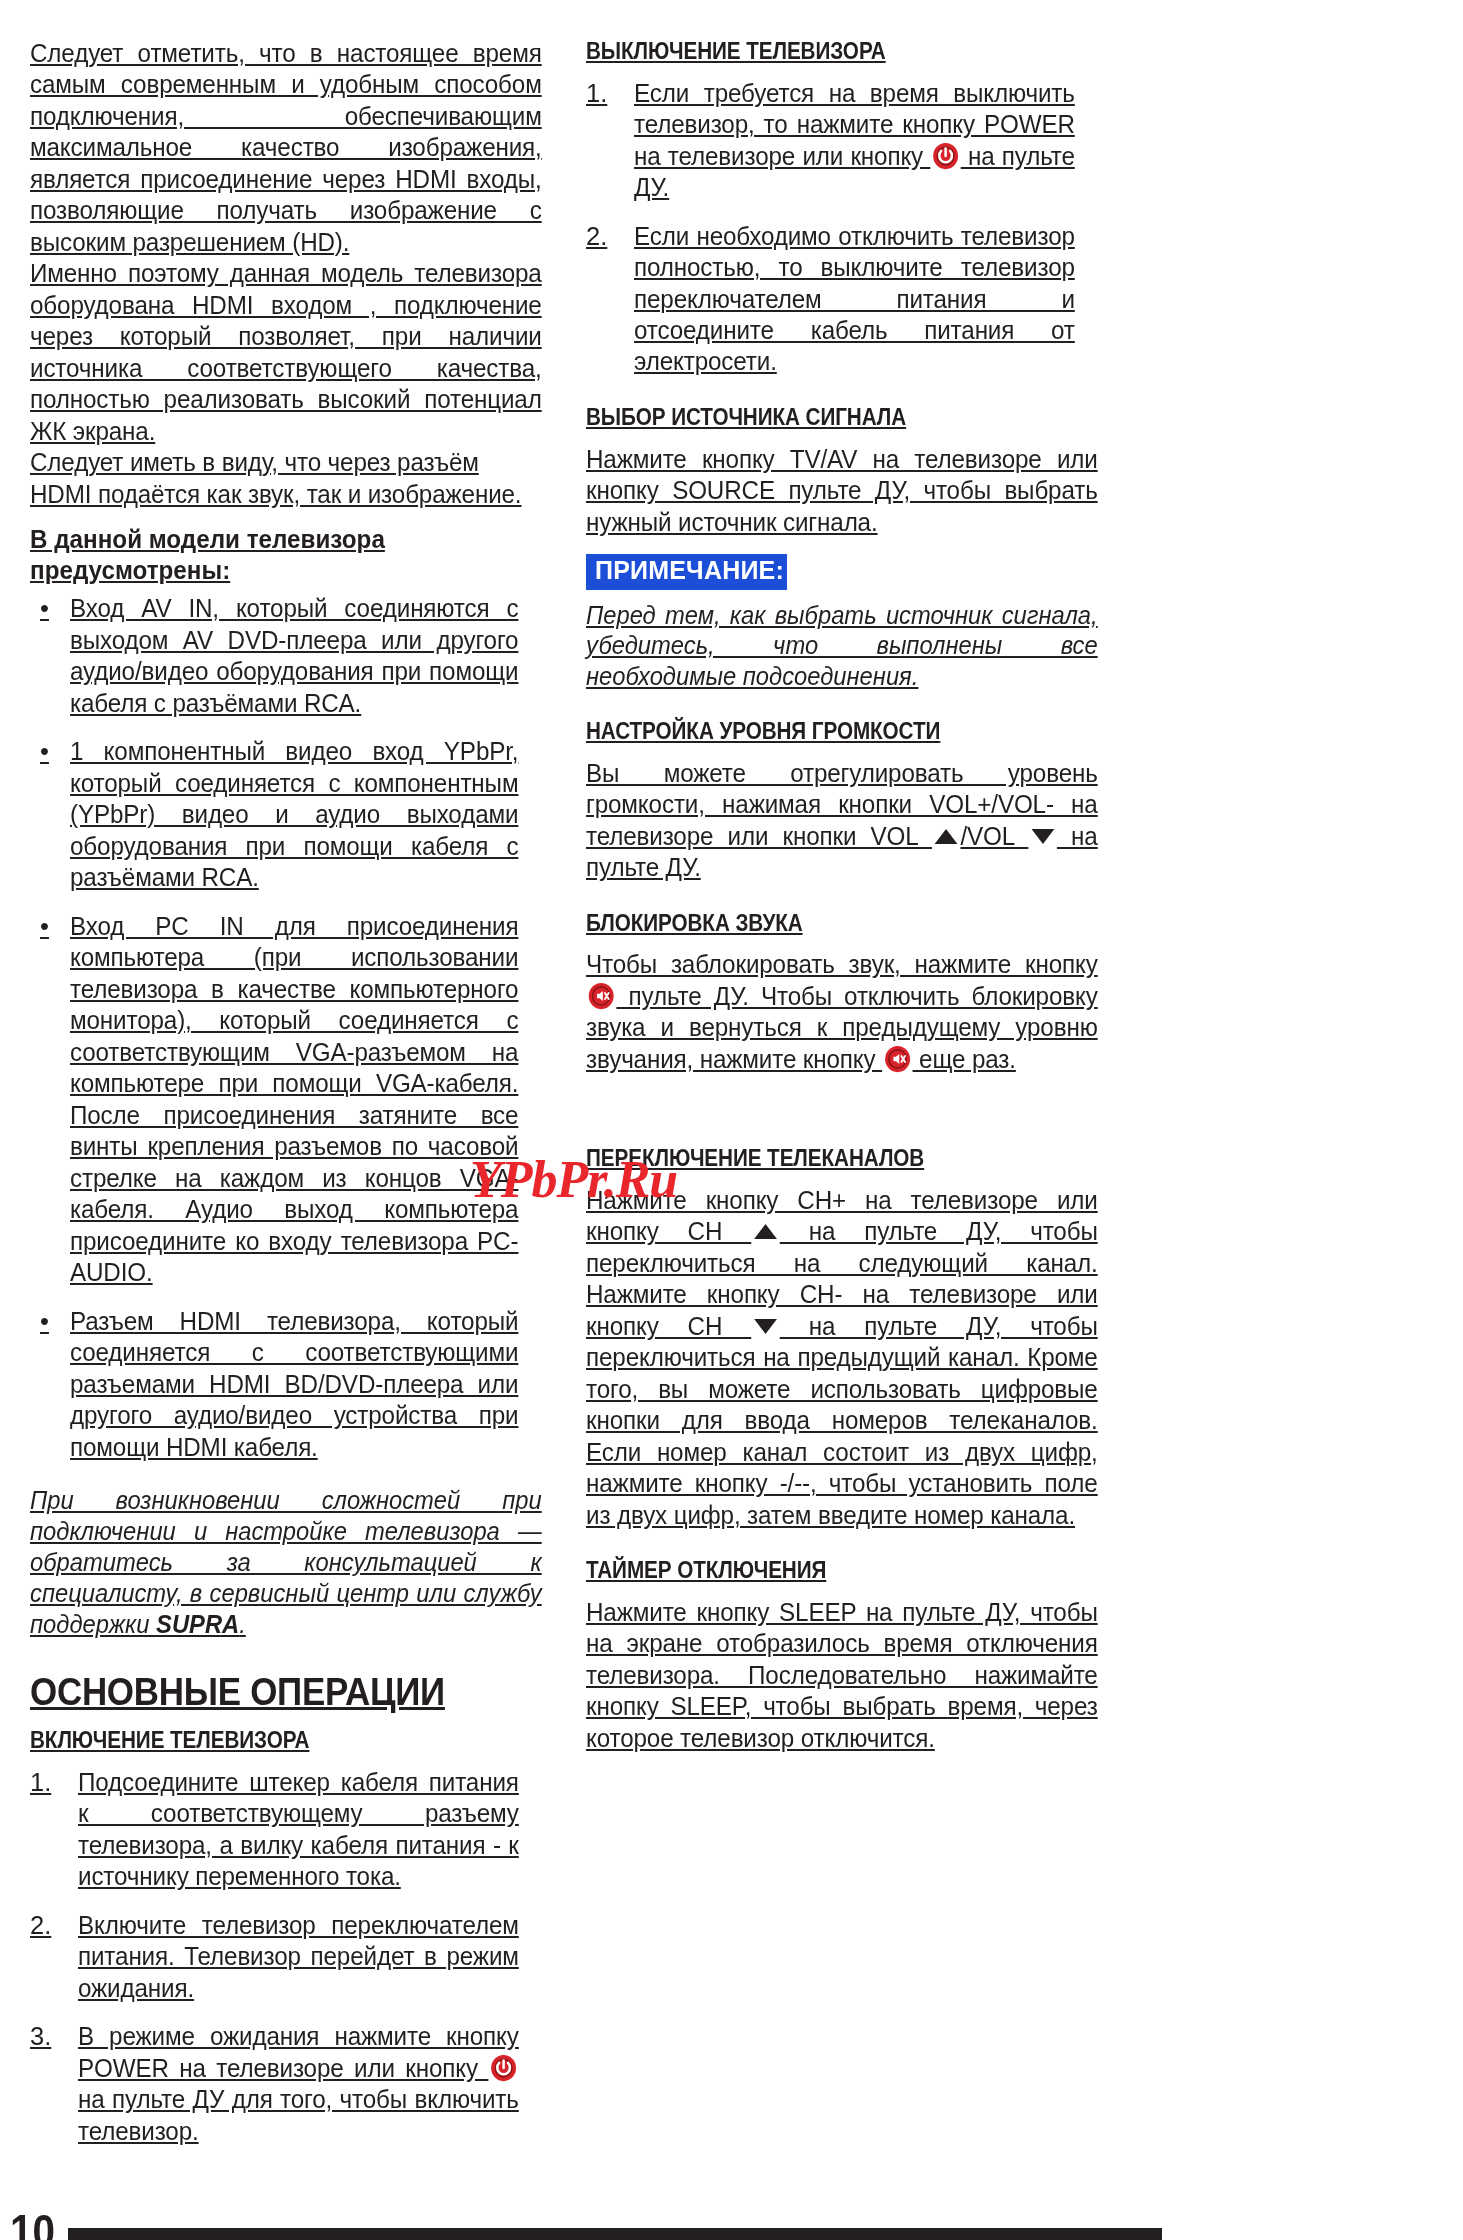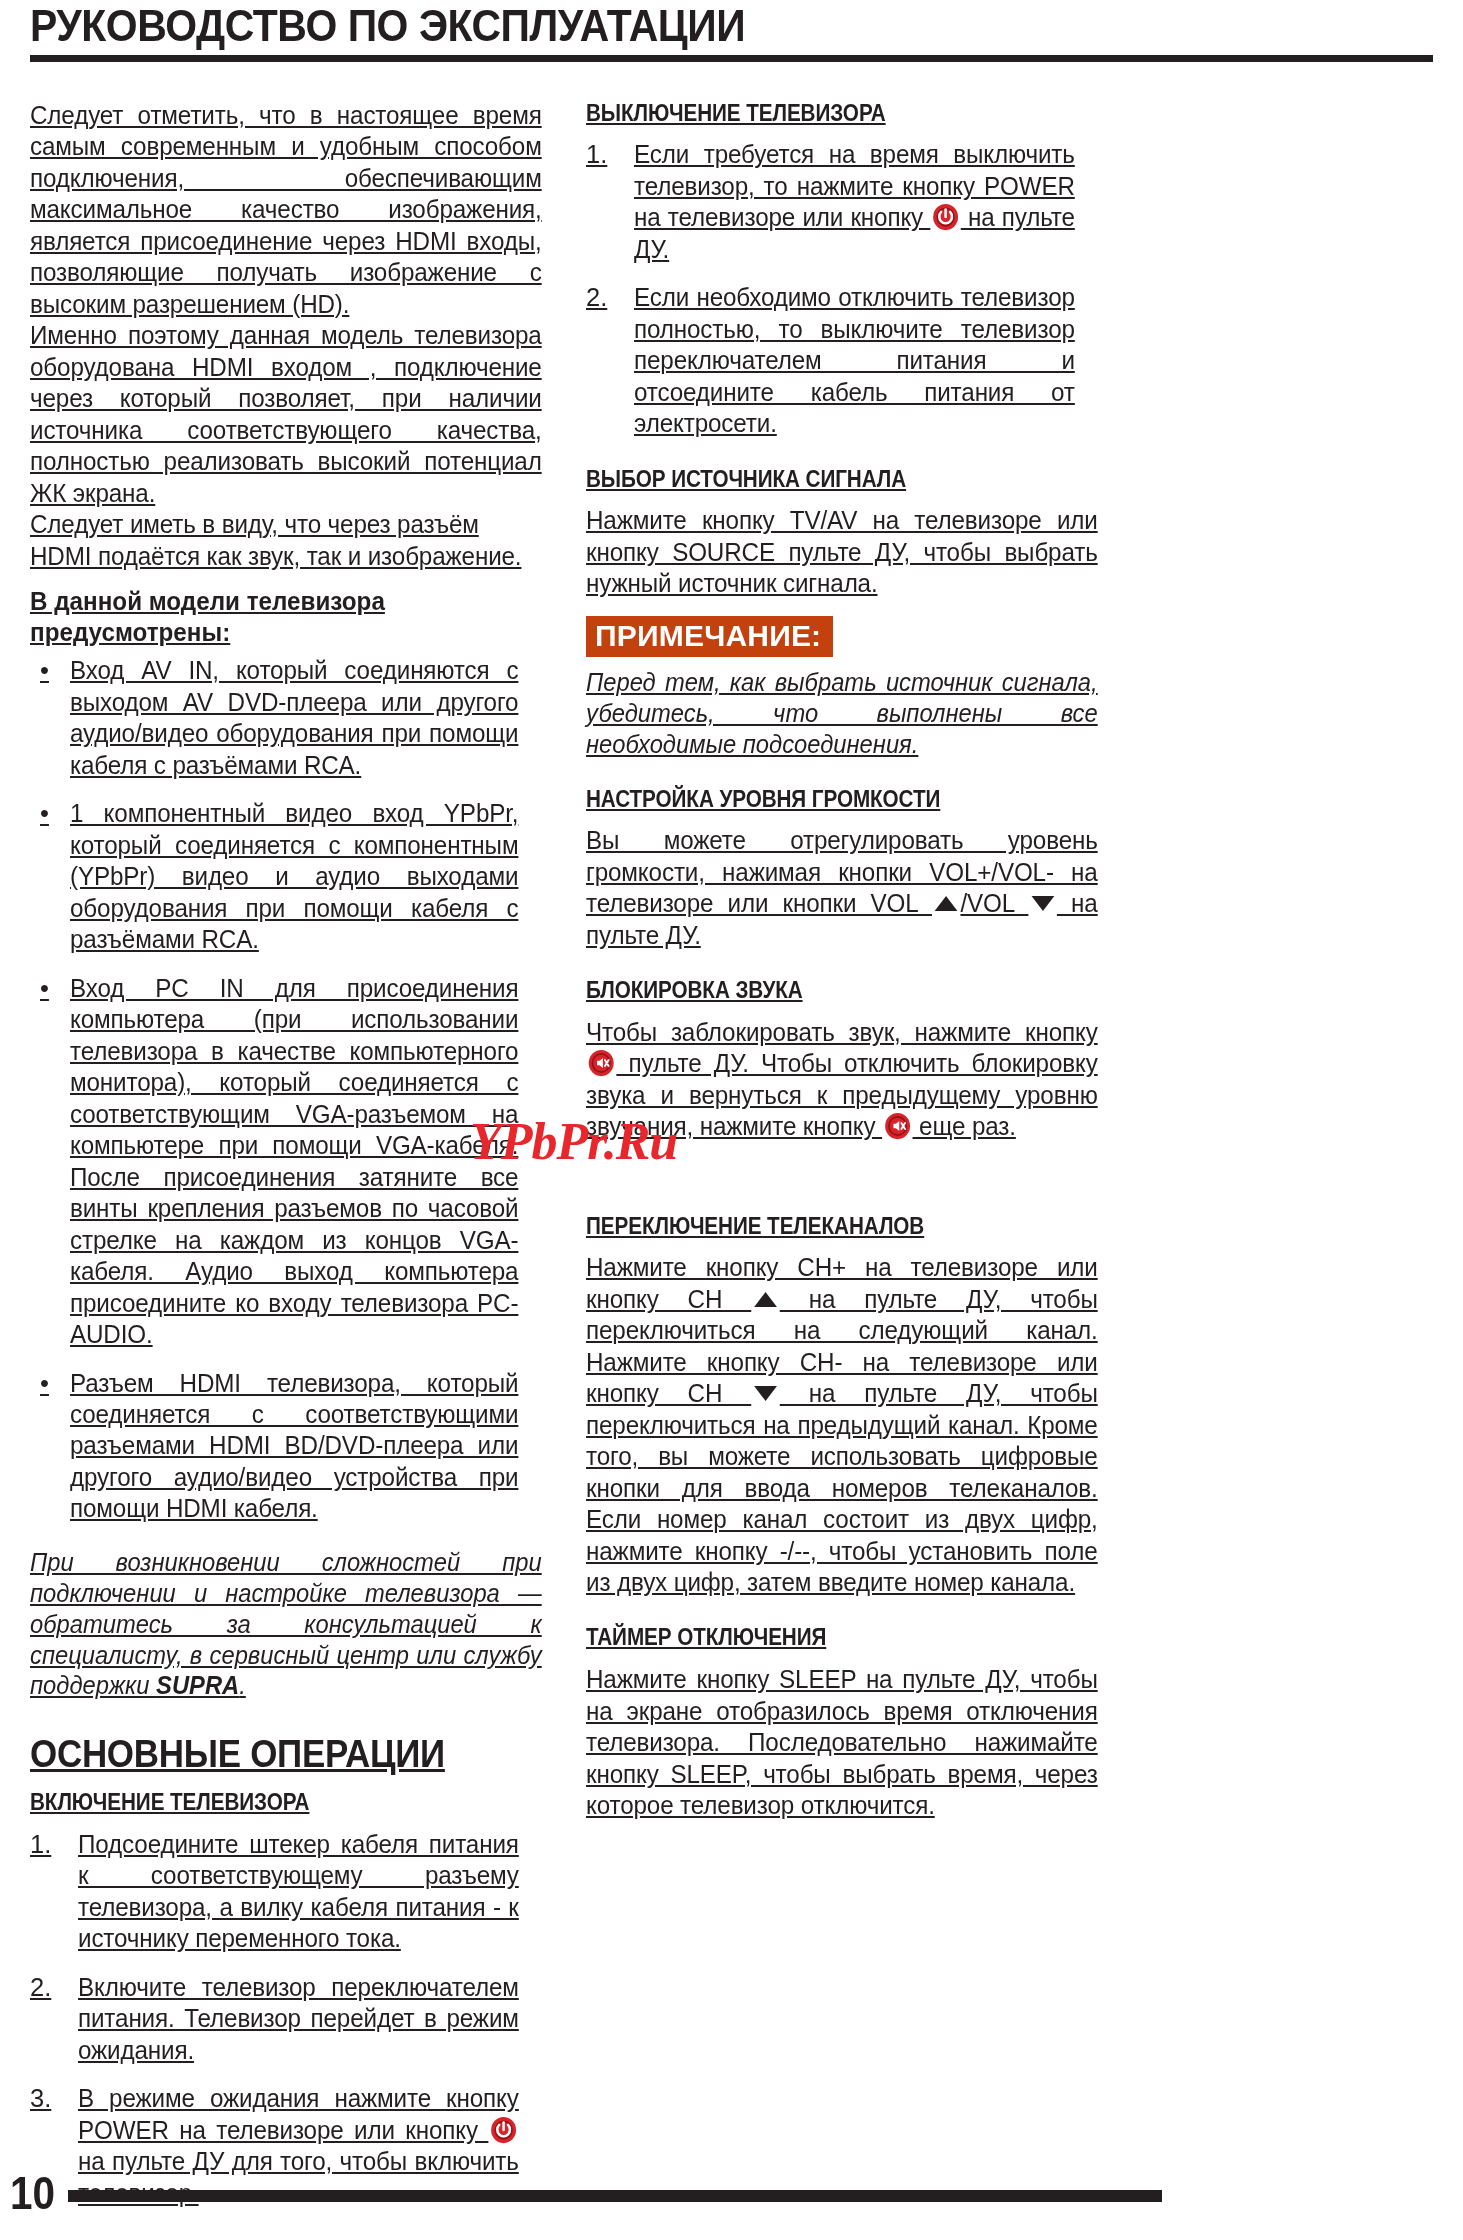--- a/index.html
+++ b/index.html
@@ -144,26 +144,26 @@
     text-align: justify;
     transform: scaleX(0.95);
     transform-origin: left top;
     width: 105.2%;
     letter-spacing: -0.15px;
   }
 
   
   .note-badge {
     display: inline-block;
-    background: #c2410c;
+    background: #1d4ed8;
     color: #ffffff;
-    font-size: 30px;
+    font-size: 25px;
     font-weight: bold;
     letter-spacing: 0.2px;
-    padding: 3px 12px 5px 9px;
+    padding: 3px 3px 5px 9px;
     margin: 16px 0 10px 0;
     line-height: 1.1;
   }
 
   
   .icon-power {
     display: inline-block;
     width: 28px;
     height: 28px;
     vertical-align: -5px;
@@ -237,24 +237,20 @@
     background: #231f20;
   }
   .gap-md { height: 22px; }
   .gap-lg { height: 44px; }
 </style>
 </head>
 <body>
 
 <div class="page">
 
-  <div class="header">
-    <div class="header-title">РУКОВОДСТВО ПО ЭКСПЛУАТАЦИИ</div>
-    <div class="header-rule"></div>
-  </div>
 
   <div class="columns">
 
     <div class="col left">
 
       <p class="body lead">Следует отметить, что в настоящее время самым современным и удобным способом подключения, обеспечивающим максимальное качество изображения, является присоединение через HDMI входы, позволяющие получать изображение с высоким разрешением (HD).</p>
       <p class="body">Именно поэтому данная модель телевизора оборудована HDMI входом , подключение через который позволяет, при наличии источника соответствующего качества, полностью реализовать высокий потенциал ЖК экрана.</p>
       <p class="body nojust">Следует иметь в виду, что через разъём HDMI подаётся как звук, так и изображение.</p>
 
       <div class="h-bold">В данной модели телевизора предусмотрены:</div>

